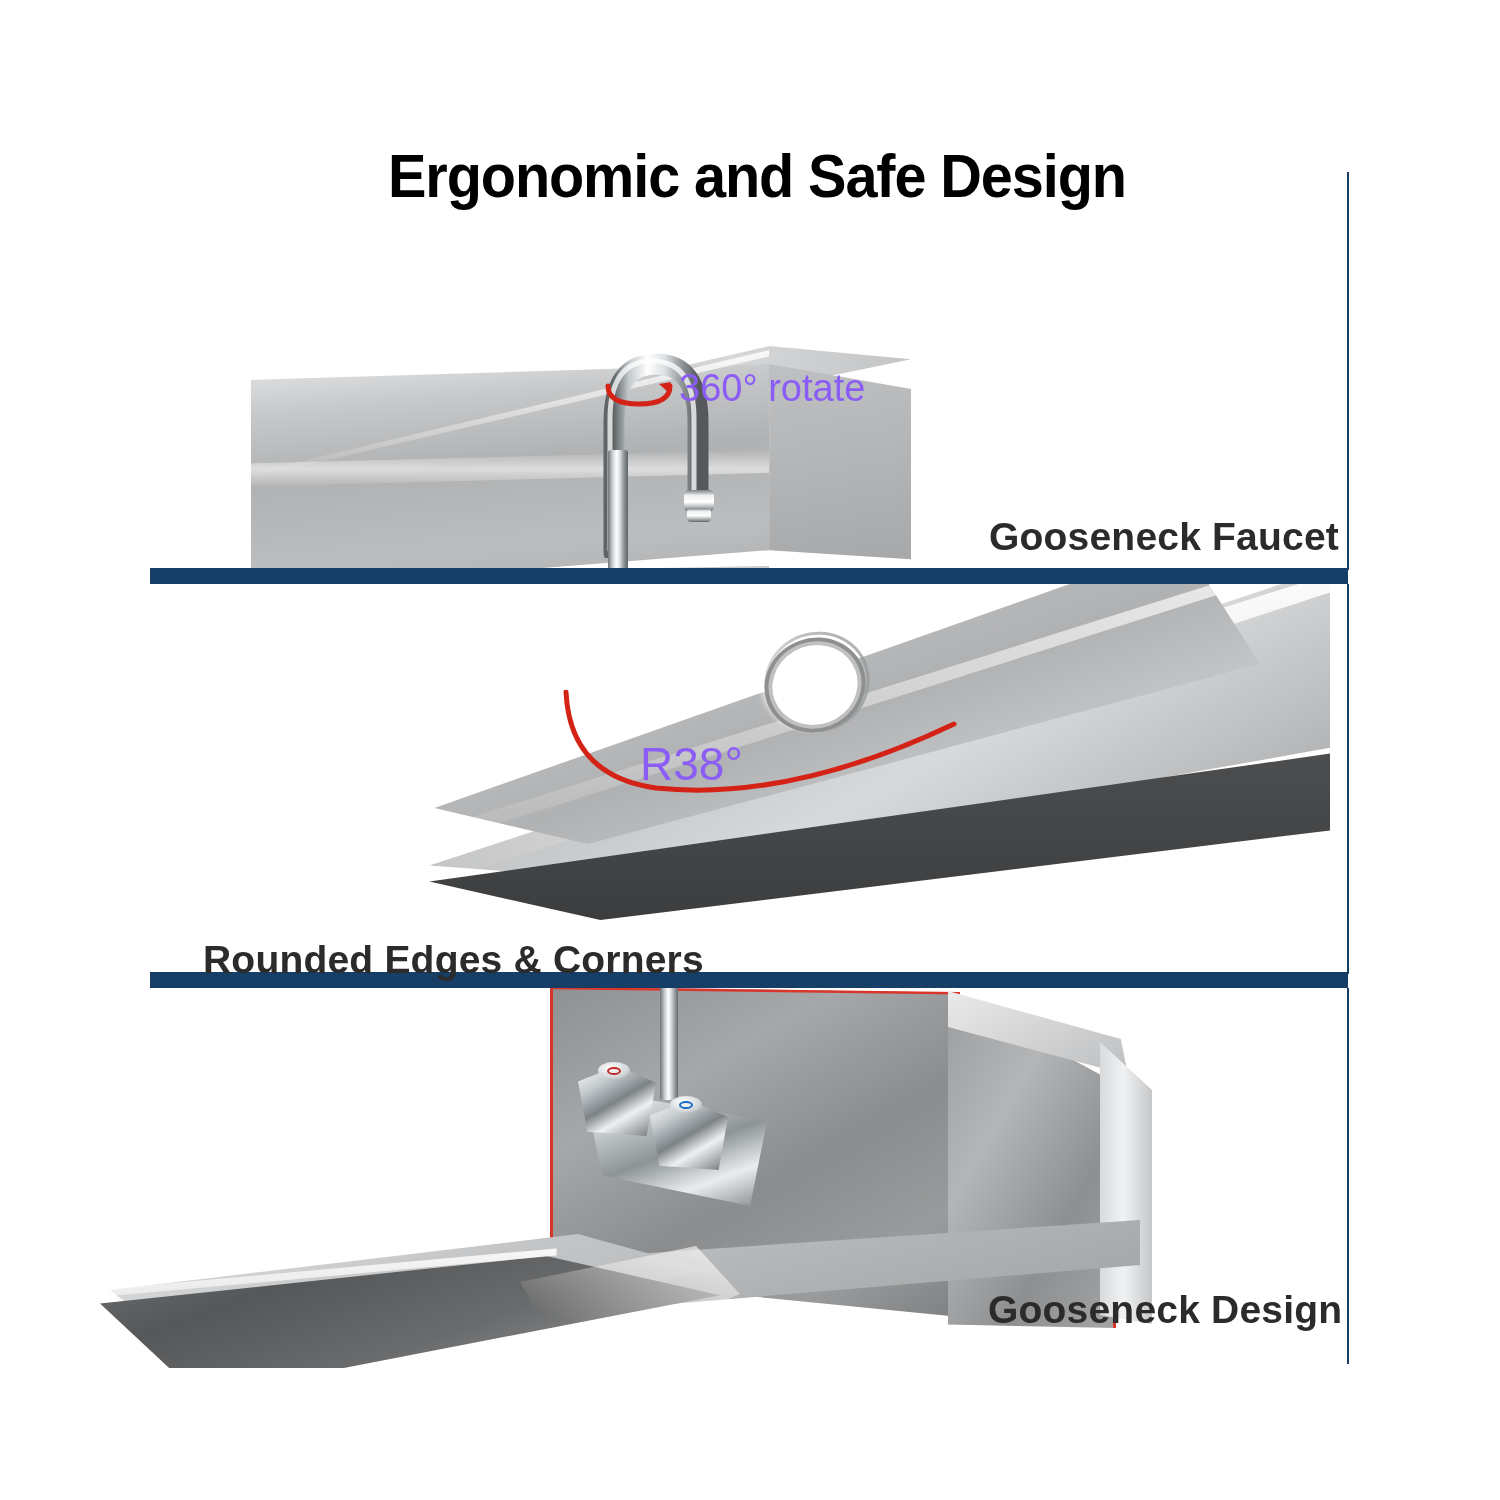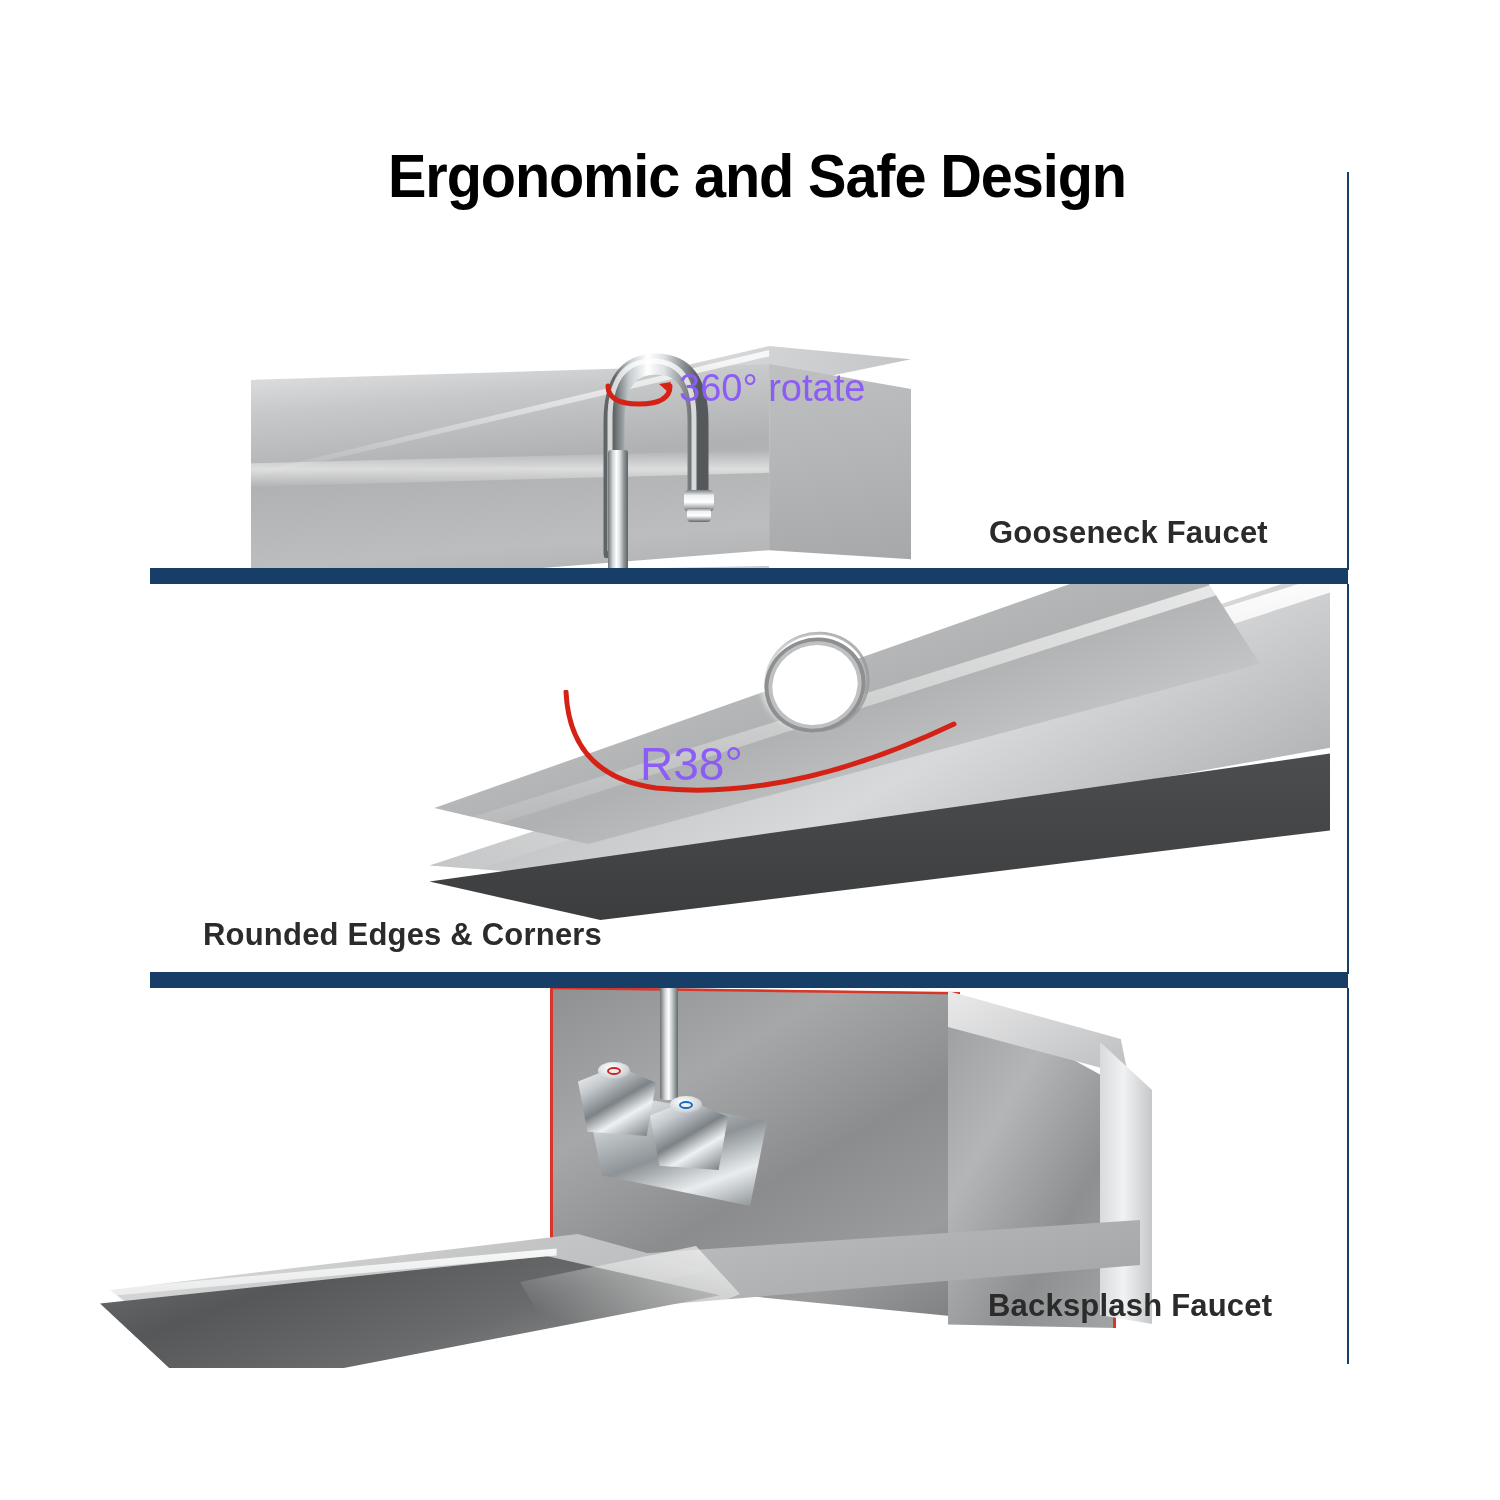--- a/index.html
+++ b/index.html
@@ -49,28 +49,28 @@
     width:2px;
     background:#173e66;
   }
   #vrule-top{ top:172px; height:398px; }
   #vrule-mid{ top:584px; height:390px; }
   #vrule-bottom{ top:988px; height:376px; }
 
   
   .caption{
     position:absolute;
-    font-size:31px;
+    font-size:39px;
     font-weight:bold;
     color:#2b2b2b;
     letter-spacing:0.2px;
     white-space:nowrap;
   }
   #caption-faucet{ left:989px; top:515px; }
-  #caption-edges{ left:203px; top:917px; }
+  #caption-edges{ left:203px; top:938px; }
   #caption-backsplash{ left:988px; top:1288px; }
 
   
   .anno-red{
     position:absolute;
     color:#8b5cf6;
     font-weight:400;
     white-space:nowrap;
   }
   #anno-rotate{ left:679px; top:367px; font-size:38px; }
@@ -471,16 +471,16 @@
           <i></i>
         </div>
       <div class="bs-cap-dot" id="bs-cap-cold">
           <i></i>
         </div>
     </div>
   </div>
 
   <div class="vrule" id="vrule-bottom"></div>
 
-  <div class="caption" id="caption-backsplash">Backsplash Faucet</div>
+  <div class="caption" id="caption-backsplash">Gooseneck Design</div>
 
   <div class="spacer-white"></div>
 </div>
 
 </body></html>

